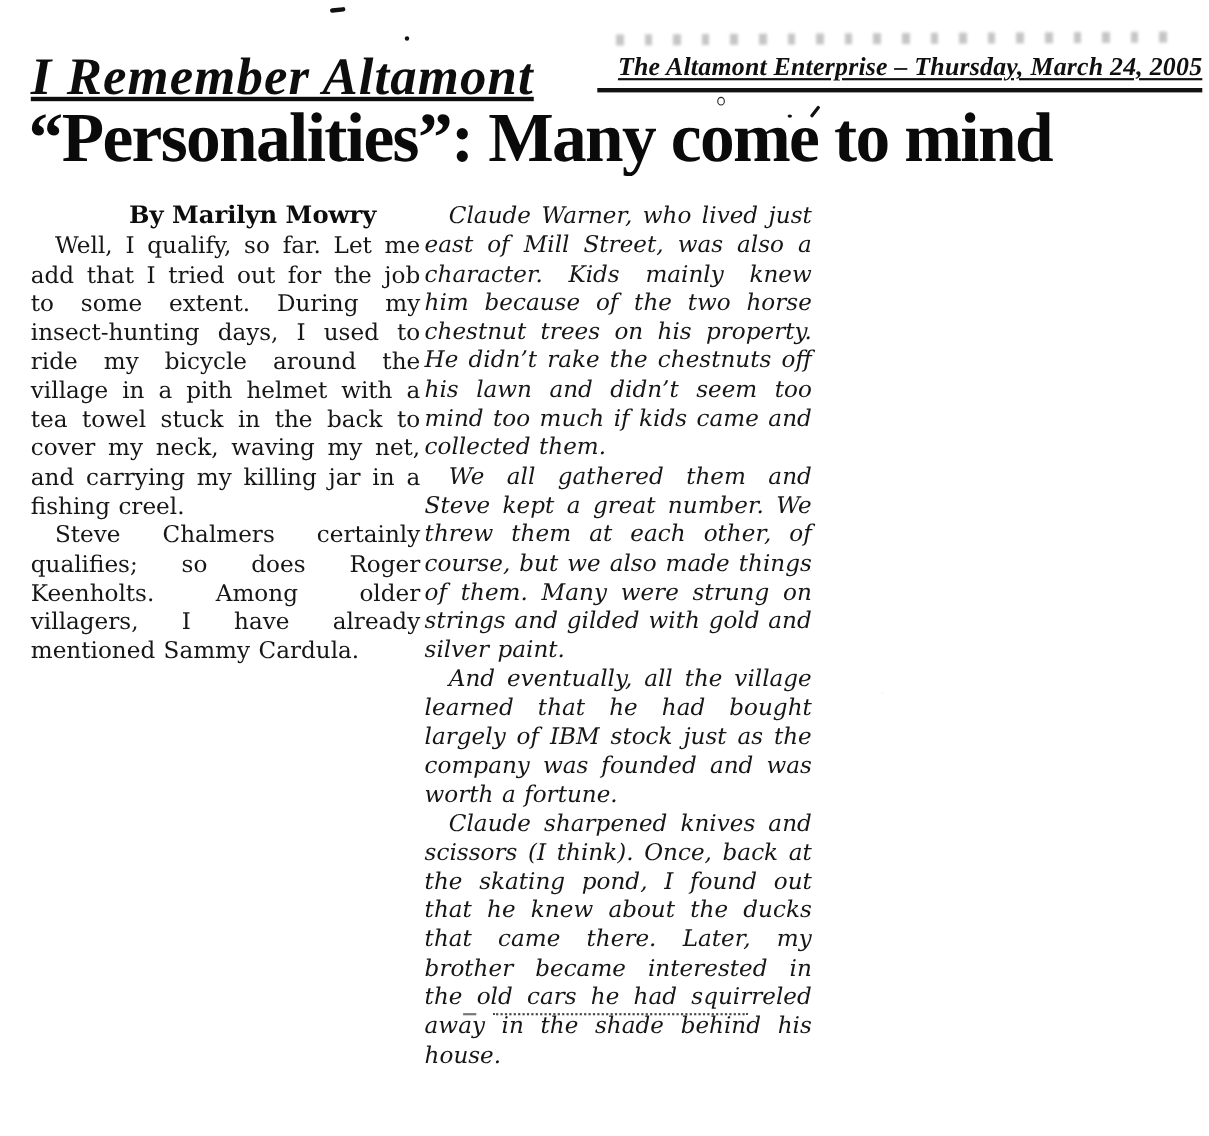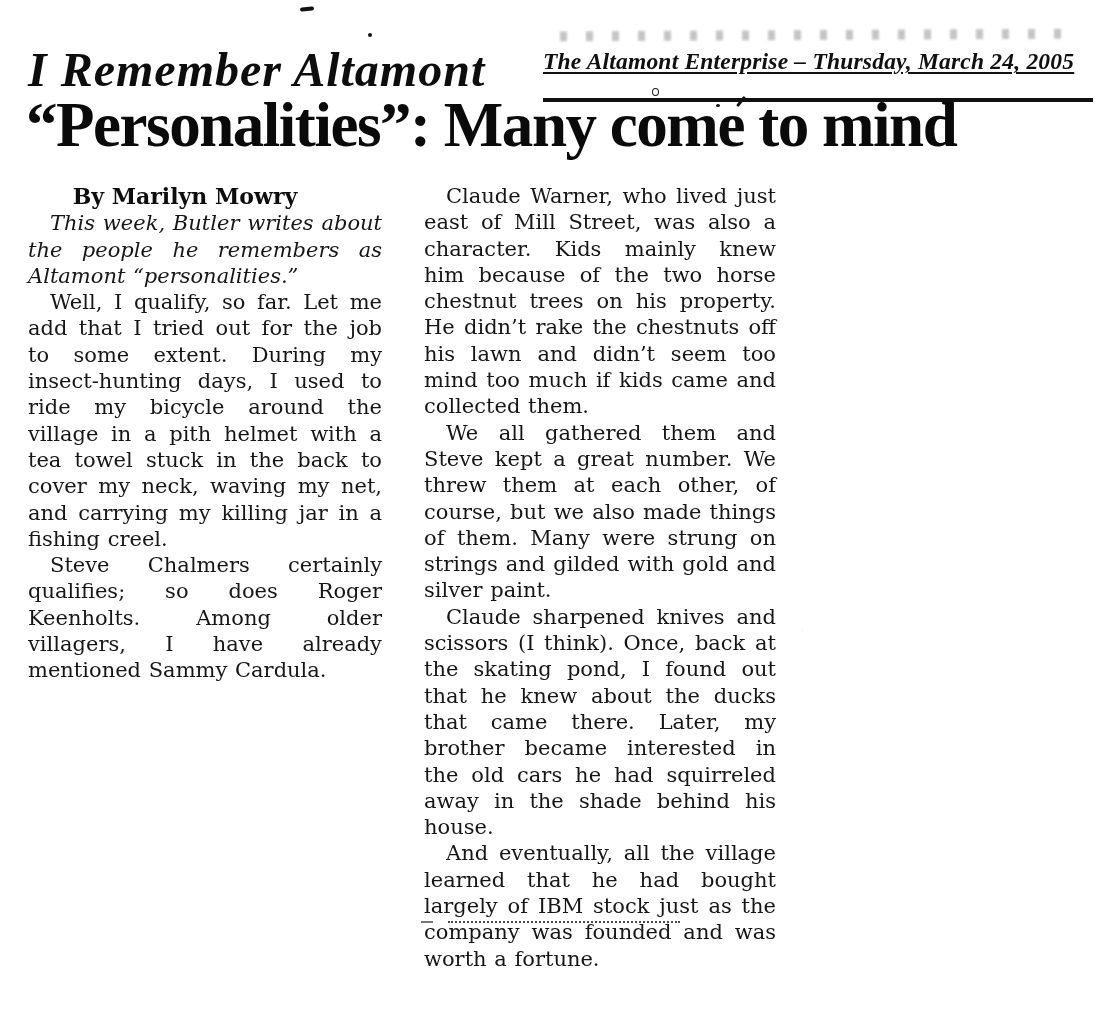--- a/index.html
+++ b/index.html
@@ -16,49 +16,50 @@
       radial-gradient(circle at 18% 32%, rgba(0,0,0,.02) 0 1px, transparent 2px),
       radial-gradient(circle at 73% 61%, rgba(0,0,0,.02) 0 1px, transparent 2px);
   }
 
   .section-title{
     position:absolute;left:28px;top:42px;
     font-family:"Liberation Serif", serif;
     font-weight:bold;font-style:italic;
     font-size:48px;letter-spacing:1px;white-space:nowrap;
     color:#0d0d0d;
+    text-decoration:underline;
   }
   .masthead{
     position:absolute;left:543px;top:48px;width:550px;
     font-family:"Liberation Serif", serif;
     font-weight:bold;font-style:italic;
     font-size:23.5px;letter-spacing:.2px;white-space:nowrap;
-    padding-bottom:23px;border-bottom:4px solid #111;
-    color:#101010;text-align:left;
+    padding-bottom:5px;border-bottom:4px solid #111;
+    color:#101010;text-align:right;
     text-decoration:underline;text-decoration-thickness:1.5px;text-underline-offset:3px;
   }
   .masthead-ghost{
     position:absolute;left:560px;top:30px;width:520px;height:10px;
     background:repeating-linear-gradient(90deg,#333 0 7px,transparent 7px 26px);
     opacity:.28;filter:blur(1.3px);transform:rotate(-.3deg);
   }
   .headline{
     position:absolute;left:26px;top:88px;width:1070px;
     font-family:"Liberation Serif", serif;
     font-weight:bold;font-size:64px;letter-spacing:-1.5px;
     white-space:nowrap;color:#0a0a0a;
     transform:scaleX(.985);transform-origin:left;
   }
 
   .col{position:absolute;top:183px;font-size:21px;line-height:26.3px;}
   .col-left{left:28px;width:354px;}
-  .col-right{left:424px;width:352px;}
+  .col-right{left:386px;width:352px;font-style:italic;}
 
   .byline{
-    font-weight:bold;text-align:center;font-size:22px;
+    font-weight:bold;text-align:right;font-size:22px;
     margin:0 40px 1px 0;color:#0d0d0d;
     font-family:"DejaVu Serif", serif;
   }
   .para{
     margin:0;text-indent:22px;text-align:justify;
     word-spacing:1px;color:#161616;
   }
   .para.italic{font-style:italic;}
 
   .end-rule{
@@ -86,33 +87,32 @@
 
 <div class="masthead-ghost"></div>
 <div class="masthead">The Altamont Enterprise – Thursday, March 24, 2005</div>
 
 <h1 class="headline" style="margin:0;">“Personalities”: Many come to mind</h1>
 
 <div class="col col-left">
   <p class="byline">By Marilyn Mowry</p>
   <div>
 
-      <p class="para italic">This week, Butler writes about the people he remembers as Altamont “personalities.”</p>
       <p class="para">Well, I qualify, so far. Let me add that I tried out for the job to some extent. During my insect-hunting days, I used to ride my bicycle around the village in a pith helmet with a tea towel stuck in the back to cover my neck, waving my net, and carrying my killing jar in a fishing creel.</p>
       <p class="para">Steve Chalmers certainly qualifies; so does Roger Keenholts. Among older villagers, I have already mentioned Sammy Cardula.</p>
     </div>
 </div>
 
 <div class="col col-right">
   <div>
 
   <p class="para">Claude Warner, who lived just east of Mill Street, was also a character. Kids mainly knew him because of the two horse chestnut trees on his property. He didn’t rake the chestnuts off his lawn and didn’t seem too mind too much if kids came and collected them.</p>
       <p class="para">We all gathered them and Steve kept a great number. We threw them at each other, of course, but we also made things of them. Many were strung on strings and gilded with gold and silver paint.</p>
+      <p class="para">And eventually, all the village learned that he had bought largely of IBM stock just as the company was founded and was worth a fortune.</p>
       <p class="para">Claude sharpened knives and scissors (I think). Once, back at the skating pond, I found out that he knew about the ducks that came there. Later, my brother became interested in the old cars he had squirreled away in the shade behind his house.</p>
-      <p class="para">And eventually, all the village learned that he had bought largely of IBM stock just as the company was founded and was worth a fortune.</p>
     </div>
 </div>
 
 <div class="end-rule-dash"></div>
 <div class="end-rule"></div>
 
 <div class="speck speck-top-dash"></div>
 <div class="speck speck-top-dot"></div>
 <div class="speck speck-accent"></div>
 <div class="speck speck-accent-dot"></div>

